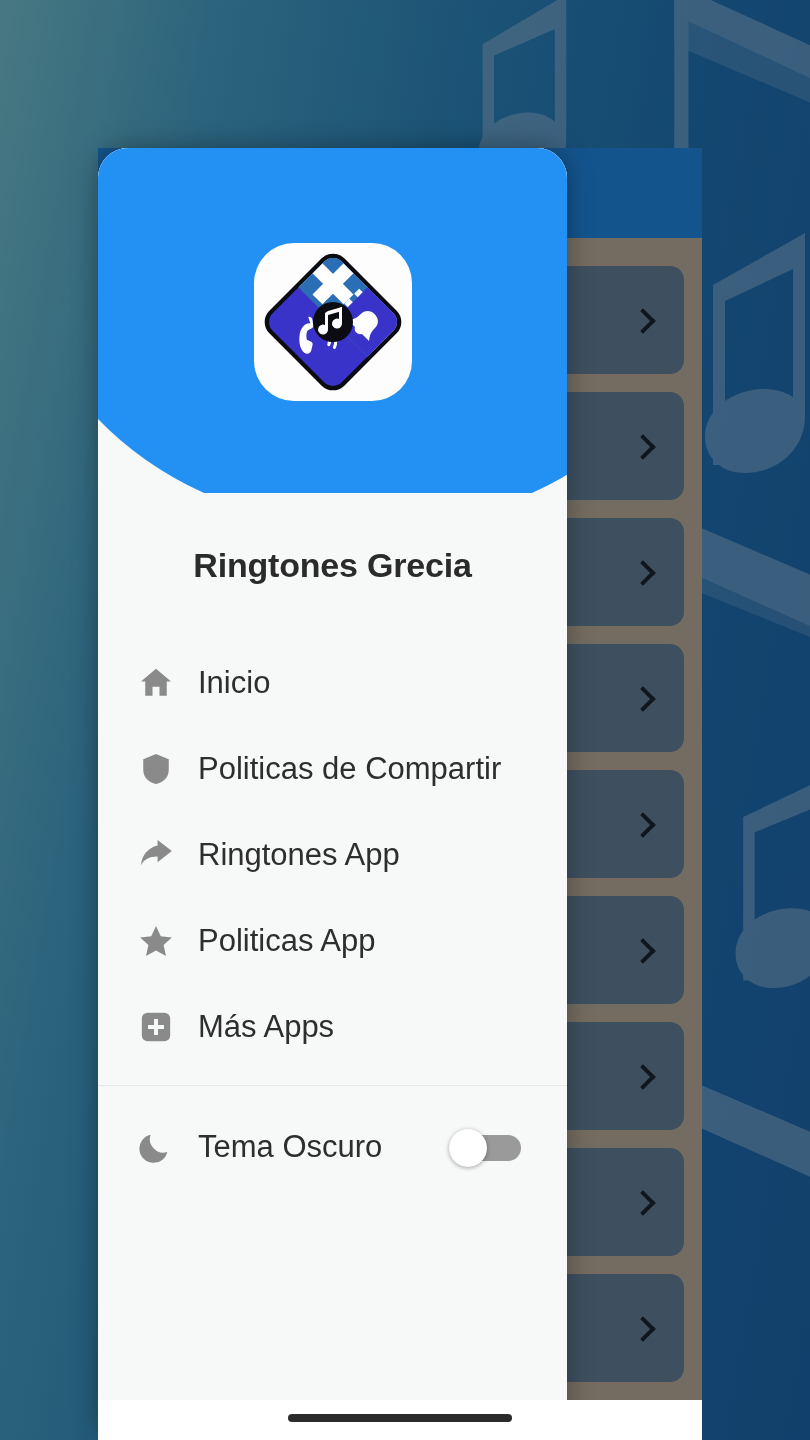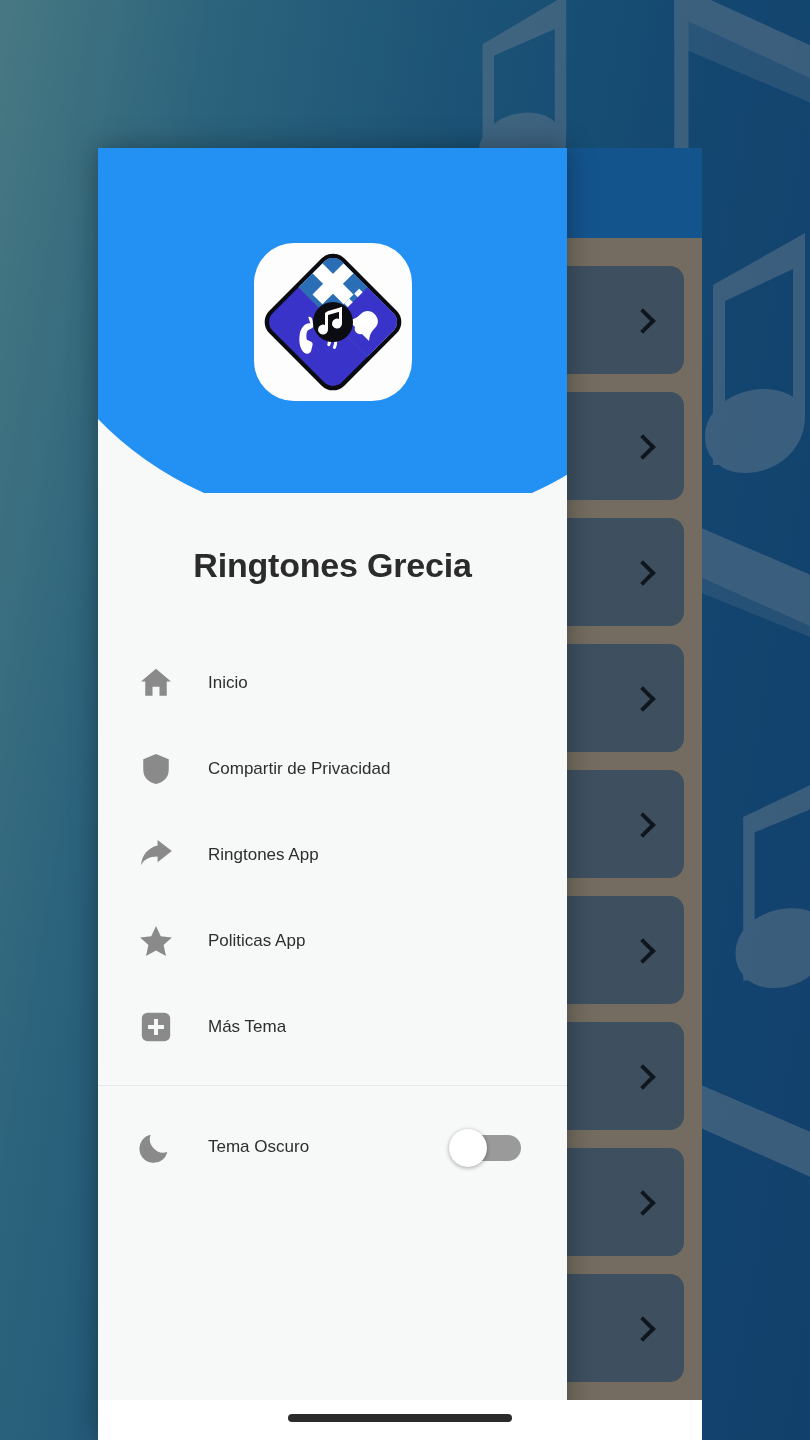--- a/index.html
+++ b/index.html
@@ -40,20 +40,21 @@
   }
 
   
   .scrim{ position:absolute; inset:0; background:rgba(0,0,0,0.42); }
 
   
   .drawer{
     position:absolute; left:98px; top:148px; width:469px; height:1292px;
     background:#f7f8f8; overflow:hidden;
     box-shadow:0 0 26px rgba(0,0,0,0.35);
+    border-radius:30px;
   }
   .drawer-head{ position:relative; height:345px; overflow:hidden; background:#f7f8f8; }
   .head-ellipse{
     position:absolute; left:-80px; top:-220px;
     width:700px; height:600px; border-radius:50%;
     background:#2391f3;
   }
   .logo-box{
     position:absolute; left:50%; top:95px; transform:translateX(-50%);
     width:158px; height:158px; background:#fdfdfd; border-radius:40px;
@@ -69,21 +70,21 @@
 
   .menu{ position:absolute; left:0; top:492px; width:469px; }
   .menu-item{
     display:flex; align-items:center; height:86px; padding-left:30px;
   }
   .mi-icon{
     width:56px; display:flex; align-items:center; justify-content:center;
     color:#8a8a8a;
   }
   .mi-icon svg{ fill:#8a8a8a; }
-  .mi-label{ margin-left:24px; font-size:17px; color:#2e2e2e; }
+  .mi-label{ margin-left:14px; font-size:31px; color:#2e2e2e; }
 
   .divider{
     position:absolute; left:0; top:937px; width:469px; height:1px;
     background:#e6e8ea;
   }
   .theme-row{
     position:absolute; left:0; top:956px; width:469px; height:86px;
     display:flex; align-items:center; padding-left:30px;
   }
   .theme-row .mi-label{ flex:1; }
@@ -231,21 +232,21 @@
         </span>
         <span class="mi-label">Inicio</span>
       </div>
 
       <div class="menu-item">
         <span class="mi-icon">
           <svg width="36" height="36" viewBox="0 0 24 24">
               <path d="M12 2 L3.5 5.5 v7 c0 5.2 3.6 8.4 8.5 9.5 c4.9 -1.1 8.5 -4.3 8.5 -9.5 v-7 z"></path>
             </svg>
         </span>
-        <span class="mi-label">Compartir de Privacidad</span>
+        <span class="mi-label">Politicas de Compartir</span>
       </div>
 
       <div class="menu-item">
         <span class="mi-icon">
           <svg width="38" height="38" viewBox="0 0 24 24">
               <path d="M13 6 V2.5 L22 9.5 L13 16.5 V13 c-5.4 0 -8.5 1.8 -10.5 5.5 c0.6 -6.4 4.3 -11 10.5 -12.5 z"></path>
             </svg>
         </span>
         <span class="mi-label">Ringtones App</span>
       </div>
@@ -259,21 +260,21 @@
         <span class="mi-label">Politicas App</span>
       </div>
 
       <div class="menu-item">
         <span class="mi-icon">
           <svg width="34" height="34" viewBox="0 0 24 24">
             <rect x="2" y="2" width="20" height="20" rx="4"></rect>
             <path d="M10.6 6.4 h2.8 v4.2 h4.2 v2.8 h-4.2 v4.2 h-2.8 v-4.2 H6.4 v-2.8 h4.2 z" fill="#f7f8f8"></path>
           </svg>
         </span>
-        <span class="mi-label">Más Tema</span>
+        <span class="mi-label">Más Apps</span>
       </div>
 
     </div>
 
     <div class="divider"></div>
 
     <div class="theme-row">
       <span class="mi-icon">
         <svg width="34" height="34" viewBox="0 0 24 24">
             <path d="M20 15.5 A9.5 9.5 0 0 1 8.2 3.4 A10 10 0 1 0 20 15.5 z"></path>

